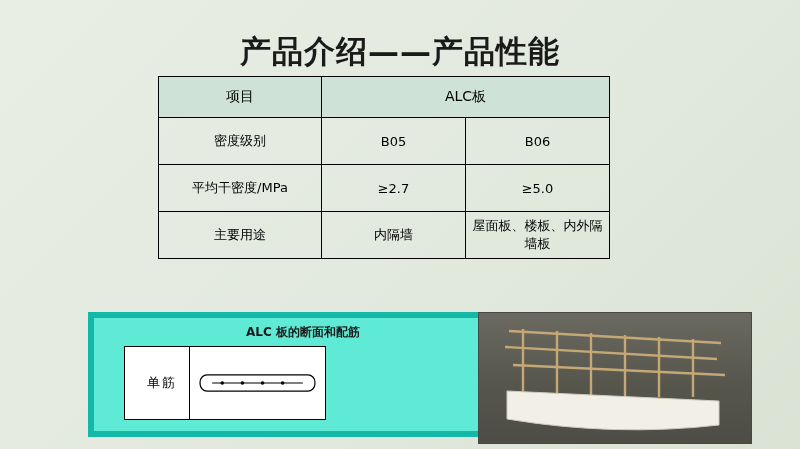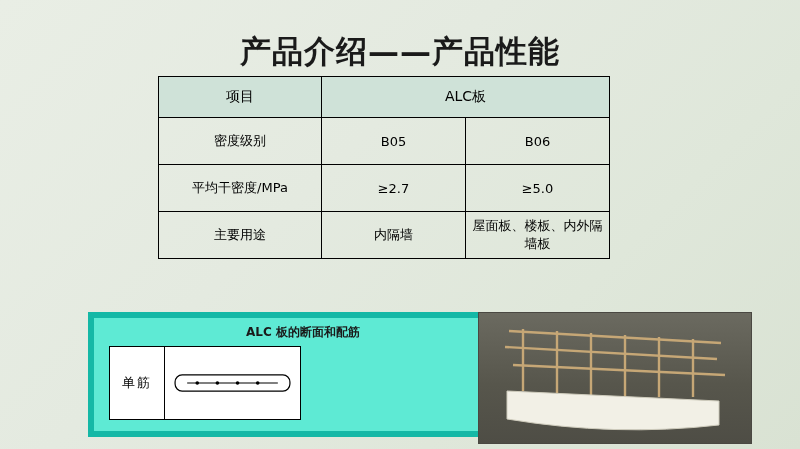--- a/index.html
+++ b/index.html
@@ -95,21 +95,21 @@
   }
   .diagram-box {
     position: absolute;
     top: 28px;
     height: 72px;
     background: #ffffff;
     border: 1px solid #000;
     display: flex;
     align-items: center;
   }
-  .diagram-box.single { left: 15px; width: 190px; }
+  .diagram-box.single { left: 30px; width: 190px; padding-left: 10px; }
   .diagram-box.double { left: 214px; width: 190px; }
   .diagram-label {
     width: 54px;
     text-align: center;
     font-size: 13px;
     font-family: "DejaVu Sans", "Liberation Sans", sans-serif;
     color: #000;
     border-right: 1px solid #000;
     height: 100%;
     display: flex;

